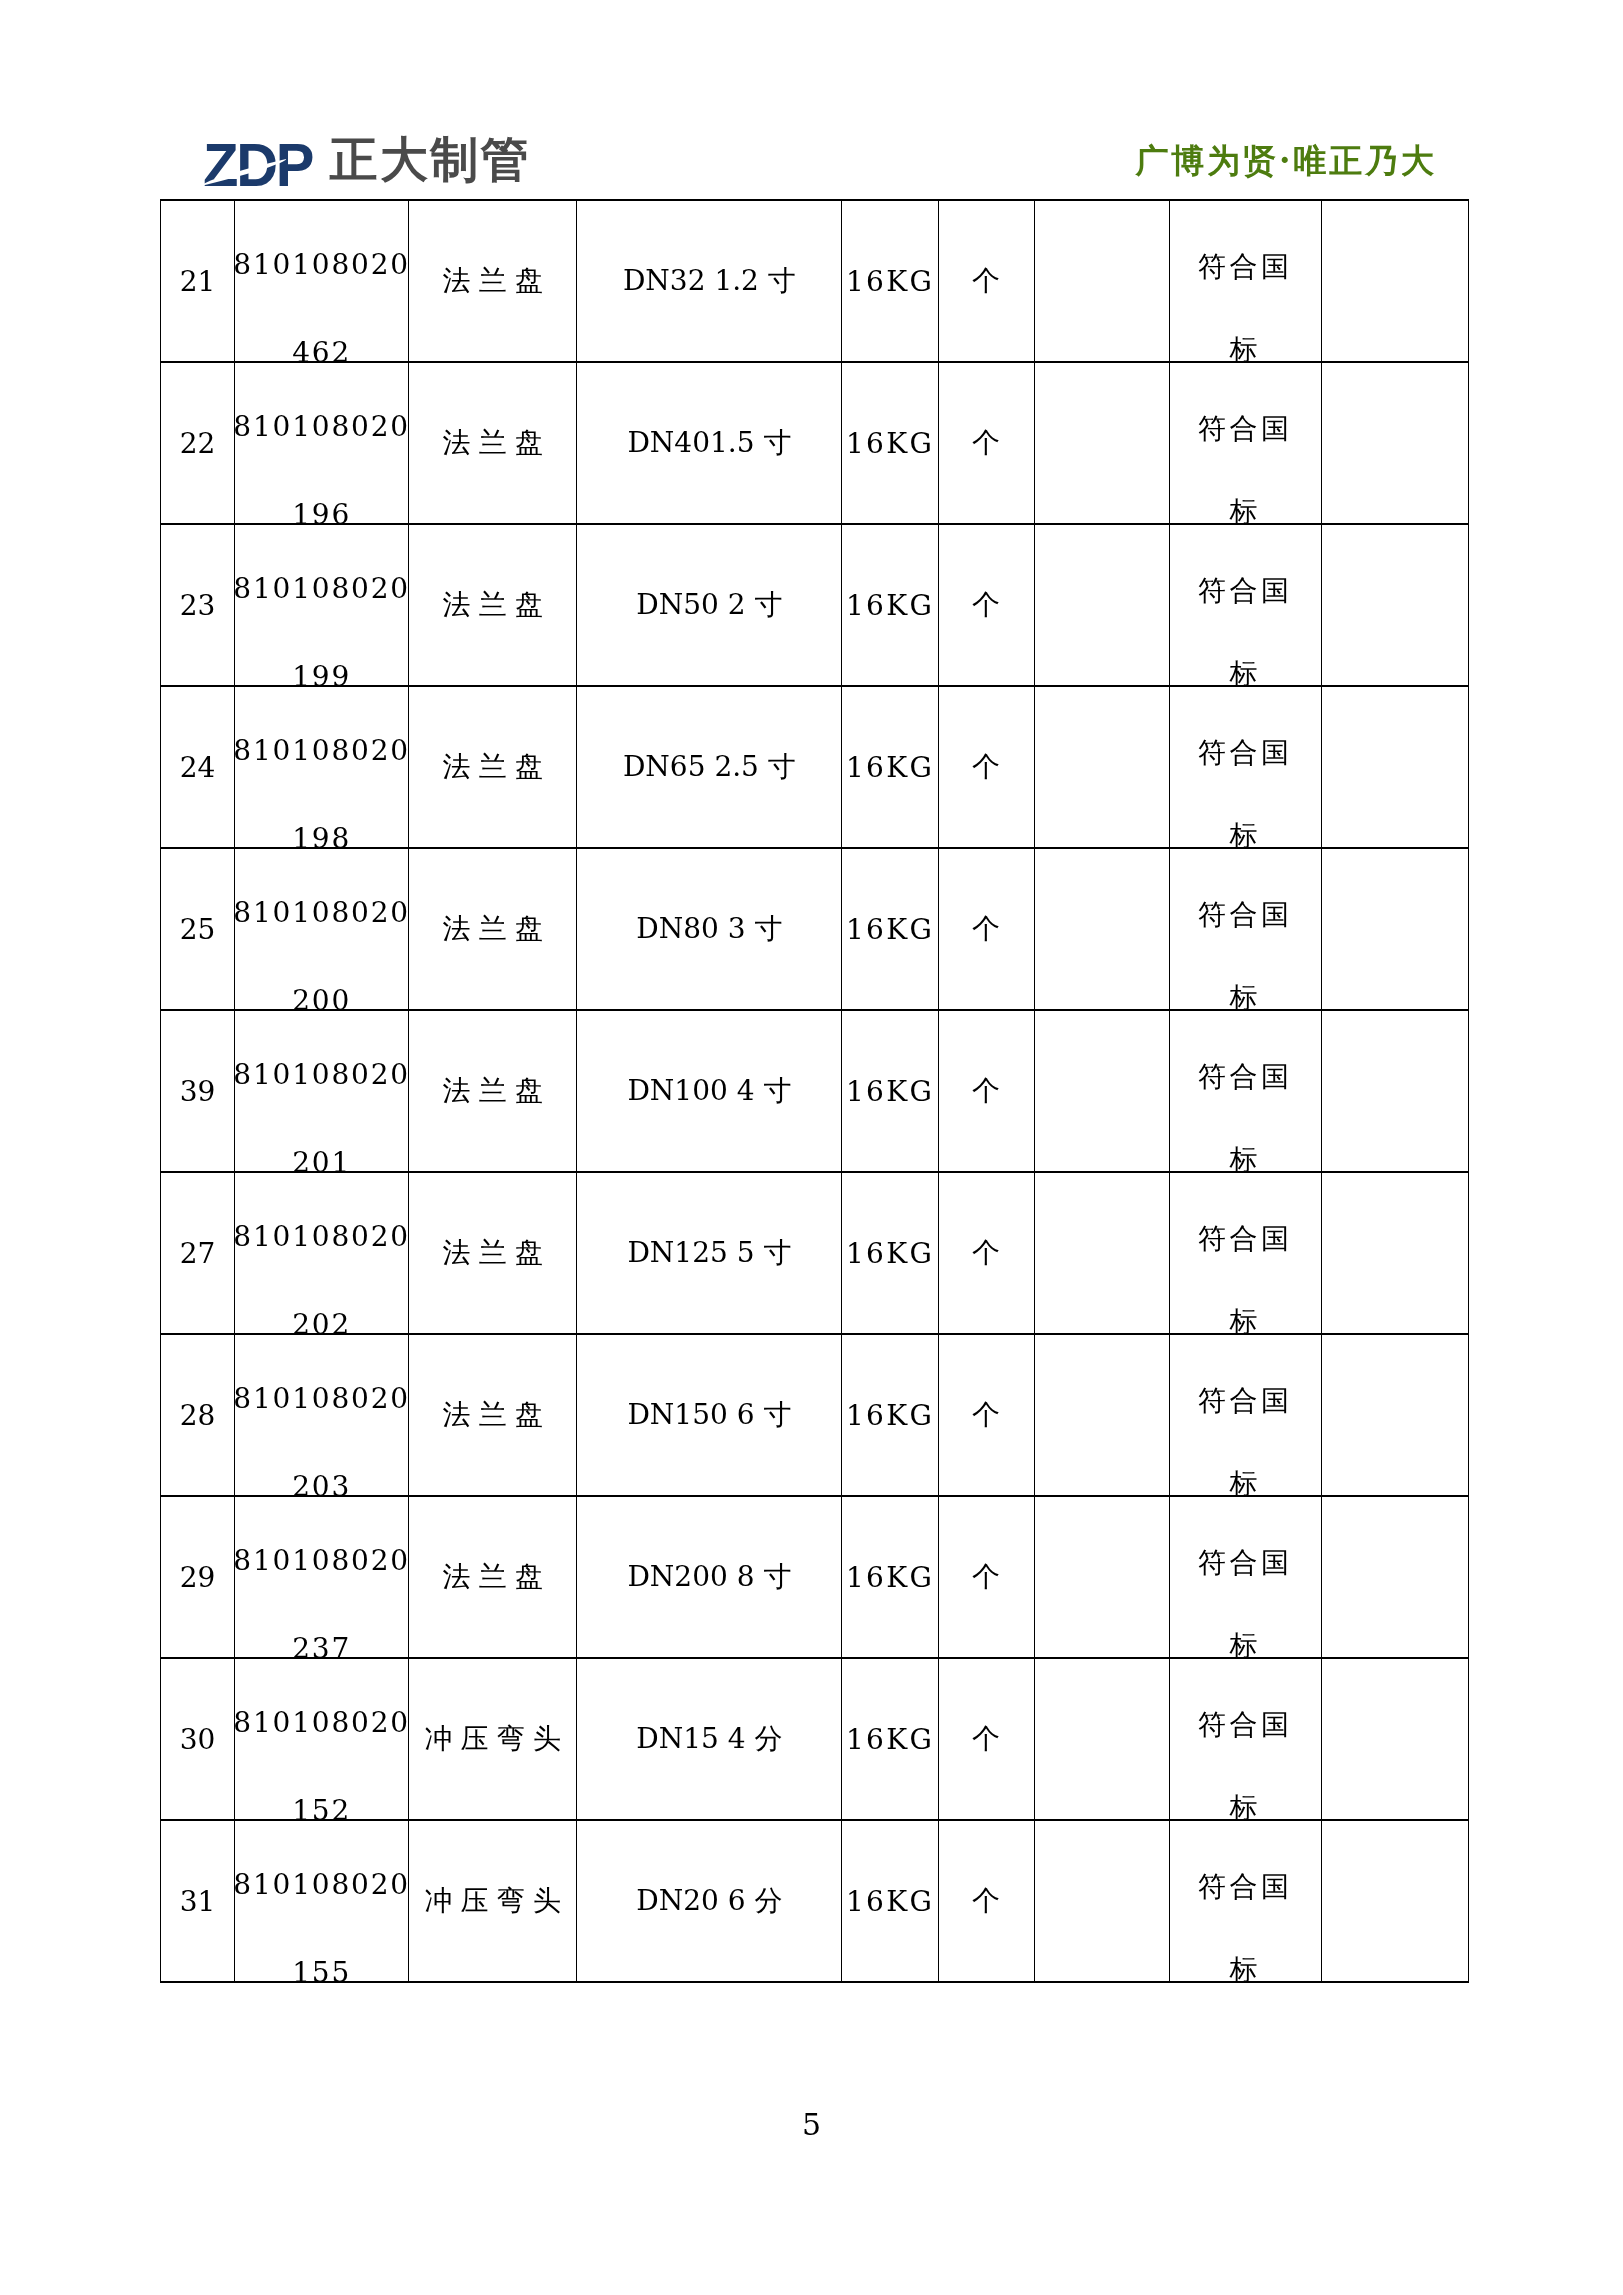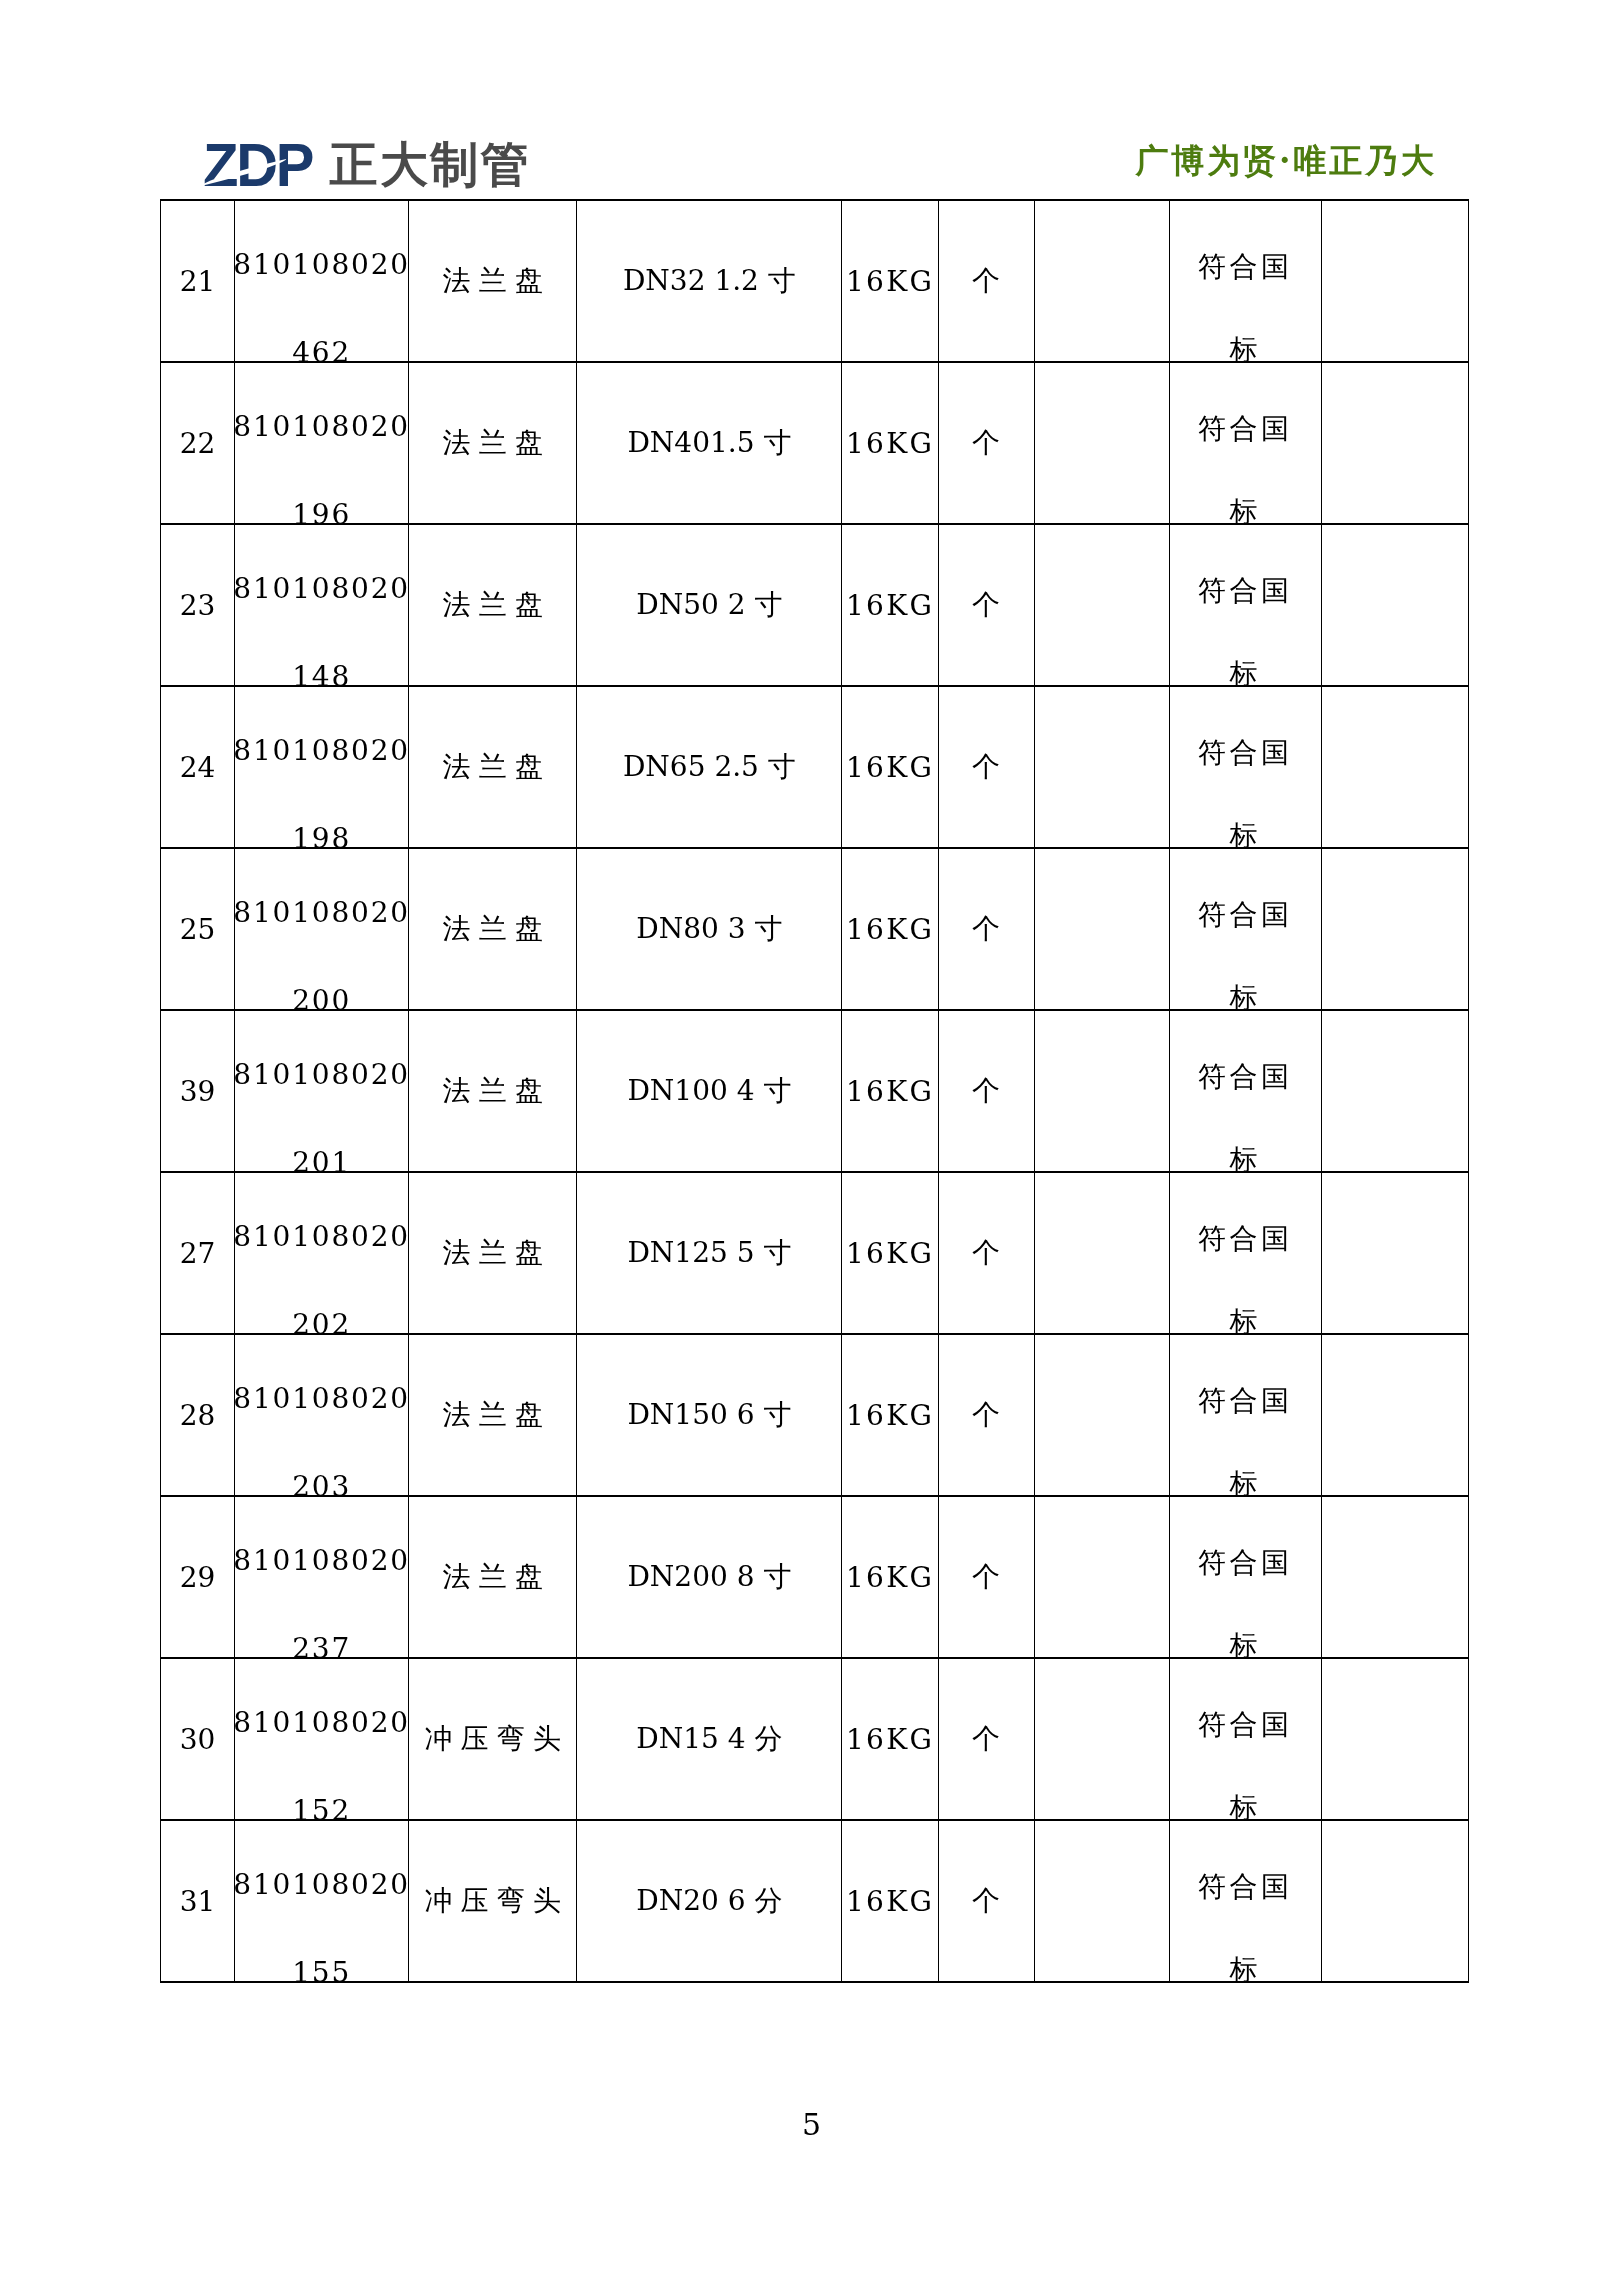--- a/index.html
+++ b/index.html
@@ -14,21 +14,20 @@
     font-family: "DejaVu Serif", "Liberation Serif", serif;
     color: #000000;
   }
 
   
   .header-logo {
     position: absolute;
     left: 203px;
     top: 136px;
     display: flex;
-    align-items: center;
     gap: 17.5px;
     white-space: nowrap;
   }
   .zdp-mark {
     position: relative;
     font-family: "Liberation Sans", sans-serif;
     font-weight: 900;
     font-size: 58px;
     line-height: 1;
     letter-spacing: -2.3px;
@@ -225,21 +224,21 @@
       <div class="c-center"></div>
     </td>
   </tr>
       <tr>
     <td>
       <div class="c-center">23</div>
     </td>
     <td>
       <div class="c-two t-code">
         <span>810108020</span>
-        <span>148</span>
+        <span>199</span>
       </div>
     </td>
     <td>
       <div class="c-center t-name">法兰盘</div>
     </td>
     <td>
       <div class="c-center">DN50 2 寸</div>
     </td>
     <td>
       <div class="c-center t-press">16KG</div>

